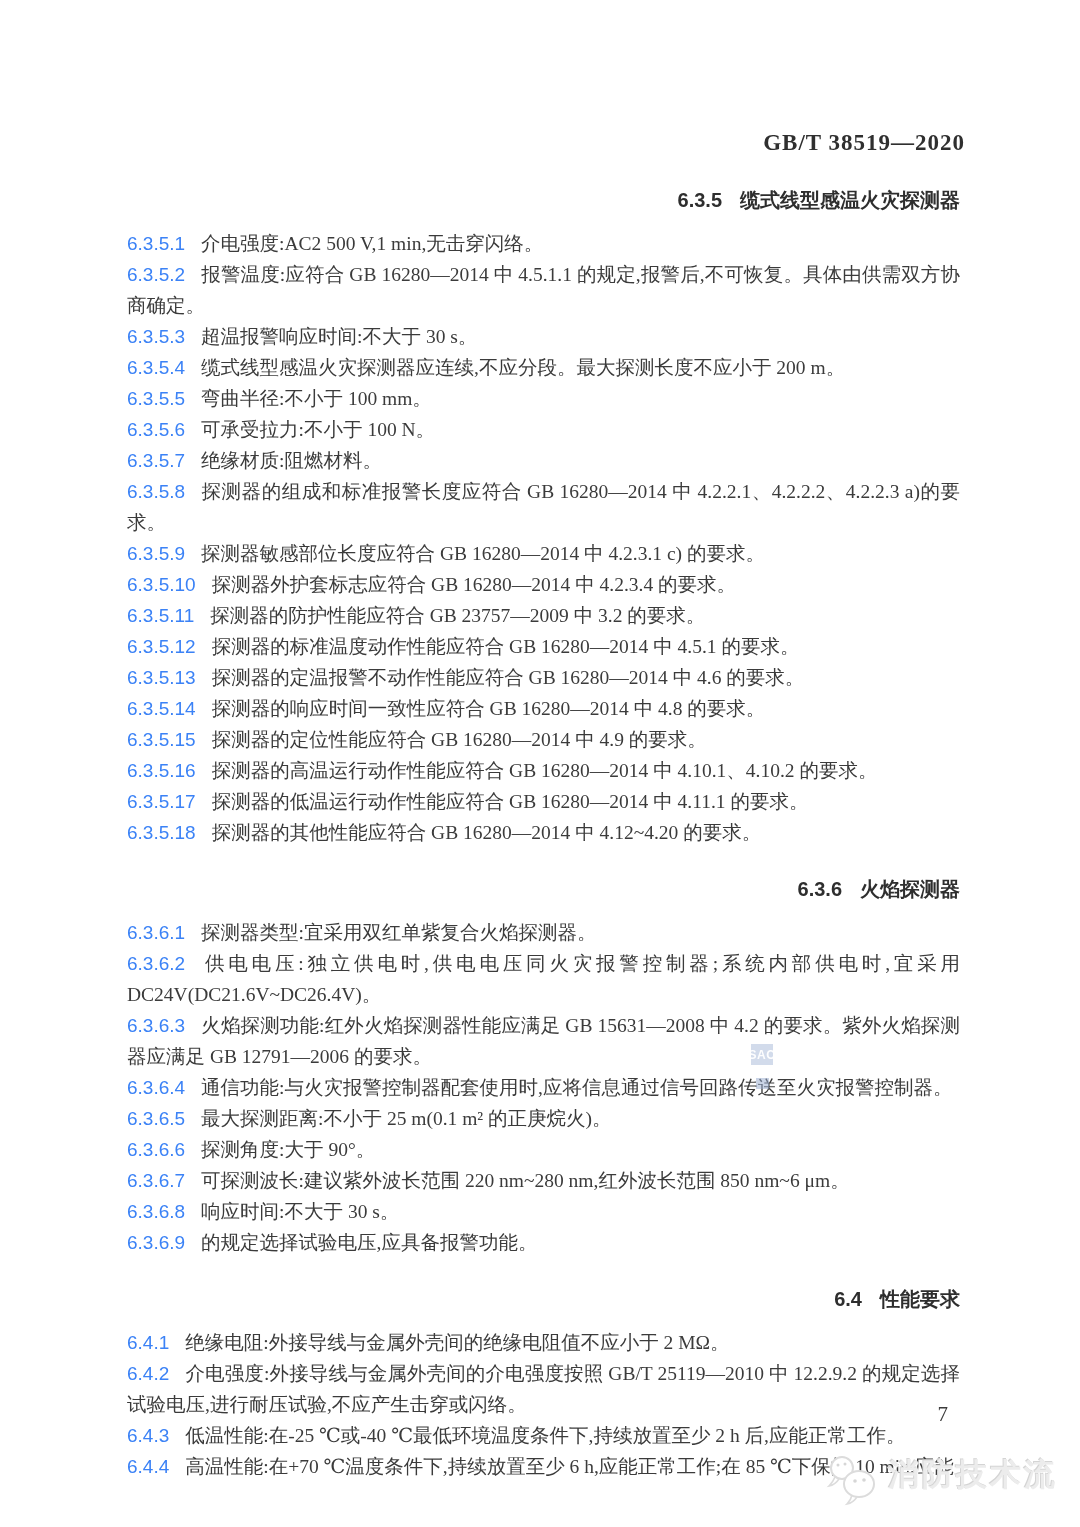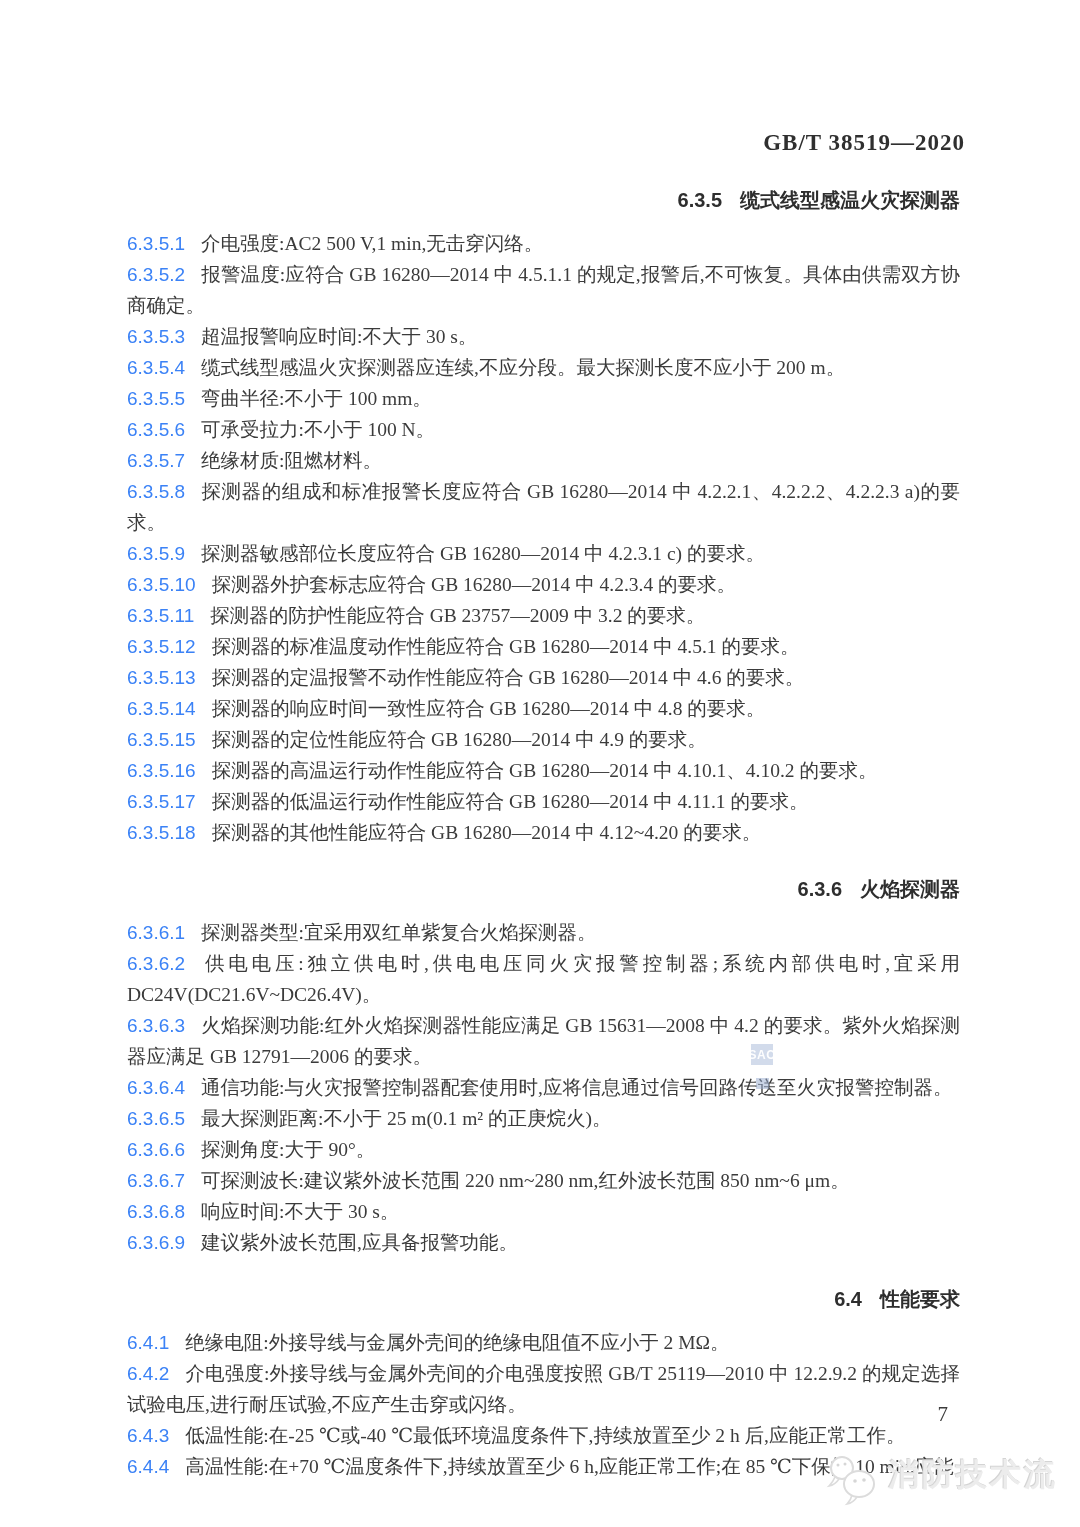--- a/index.html
+++ b/index.html
@@ -120,21 +120,21 @@
       <p class="clause"><span class="num">6.3.5.18</span><span>探测器的其他性能应符合 GB 16280—2014 中 4.12~4.20 的要求。</span></p>
       <p class="section-heading"><span class="num">6.3.6</span><span>火焰探测器</span></p>
       <p class="clause"><span class="num">6.3.6.1</span><span>探测器类型:宜采用双红单紫复合火焰探测器。</span></p>
       <p class="clause"><span class="num">6.3.6.2</span><span>供电电压:独立供电时,供电电压同火灾报警控制器;系统内部供电时,宜采用 DC24V(DC21.6V~DC26.4V)。</span></p>
       <p class="clause"><span class="num">6.3.6.3</span><span>火焰探测功能:红外火焰探测器性能应满足 GB 15631—2008 中 4.2 的要求。紫外火焰探测器应满足 GB 12791—2006 的要求。</span></p>
       <p class="clause"><span class="num">6.3.6.4</span><span>通信功能:与火灾报警控制器配套使用时,应将信息通过信号回路传送至火灾报警控制器。</span></p>
       <p class="clause"><span class="num">6.3.6.5</span><span>最大探测距离:不小于 25 m(0.1 m² 的正庚烷火)。</span></p>
       <p class="clause"><span class="num">6.3.6.6</span><span>探测角度:大于 90°。</span></p>
       <p class="clause"><span class="num">6.3.6.7</span><span>可探测波长:建议紫外波长范围 220 nm~280 nm,红外波长范围 850 nm~6 μm。</span></p>
       <p class="clause"><span class="num">6.3.6.8</span><span>响应时间:不大于 30 s。</span></p>
-      <p class="clause"><span class="num">6.3.6.9</span><span>建议紫外波长范围,应具备报警功能。</span></p>
+      <p class="clause"><span class="num">6.3.6.9</span><span>的规定选择试验电压,应具备报警功能。</span></p>
       <p class="section-heading"><span class="num">6.4</span><span>性能要求</span></p>
       <p class="clause"><span class="num">6.4.1</span><span>绝缘电阻:外接导线与金属外壳间的绝缘电阻值不应小于 2 MΩ。</span></p>
       <p class="clause"><span class="num">6.4.2</span><span>介电强度:外接导线与金属外壳间的介电强度按照 GB/T 25119—2010 中 12.2.9.2 的规定选择试验电压,进行耐压试验,不应产生击穿或闪络。</span></p>
       <p class="clause"><span class="num">6.4.3</span><span>低温性能:在-25 ℃或-40 ℃最低环境温度条件下,持续放置至少 2 h 后,应能正常工作。</span></p>
       <p class="clause"><span class="num">6.4.4</span><span>高温性能:在+70 ℃温度条件下,持续放置至少 6 h,应能正常工作;在 85 ℃下保持 10 min,应能</span></p>
     </div>
 
   <div class="sac-watermark">
     <div class="sac-top">SAC</div>
     <div class="sac-bottom"></div>

